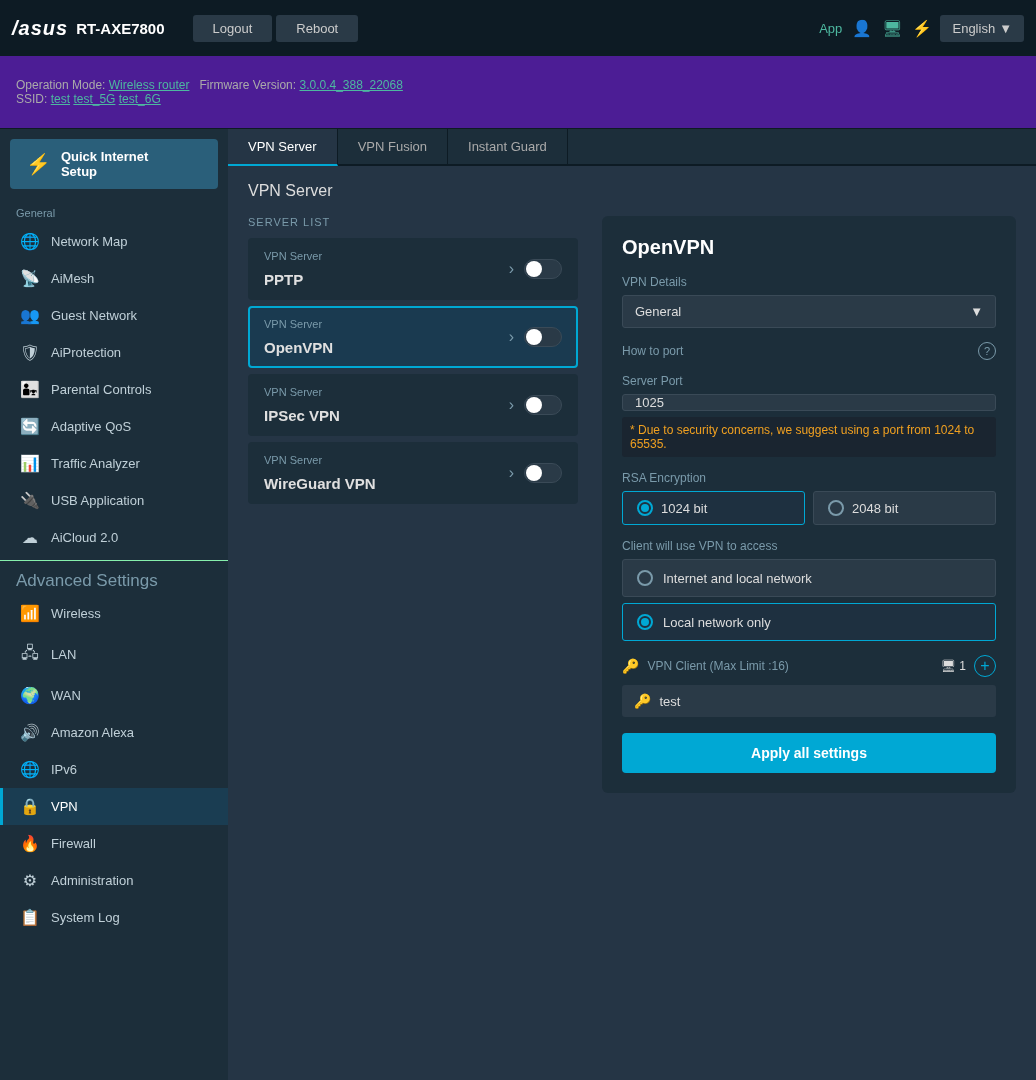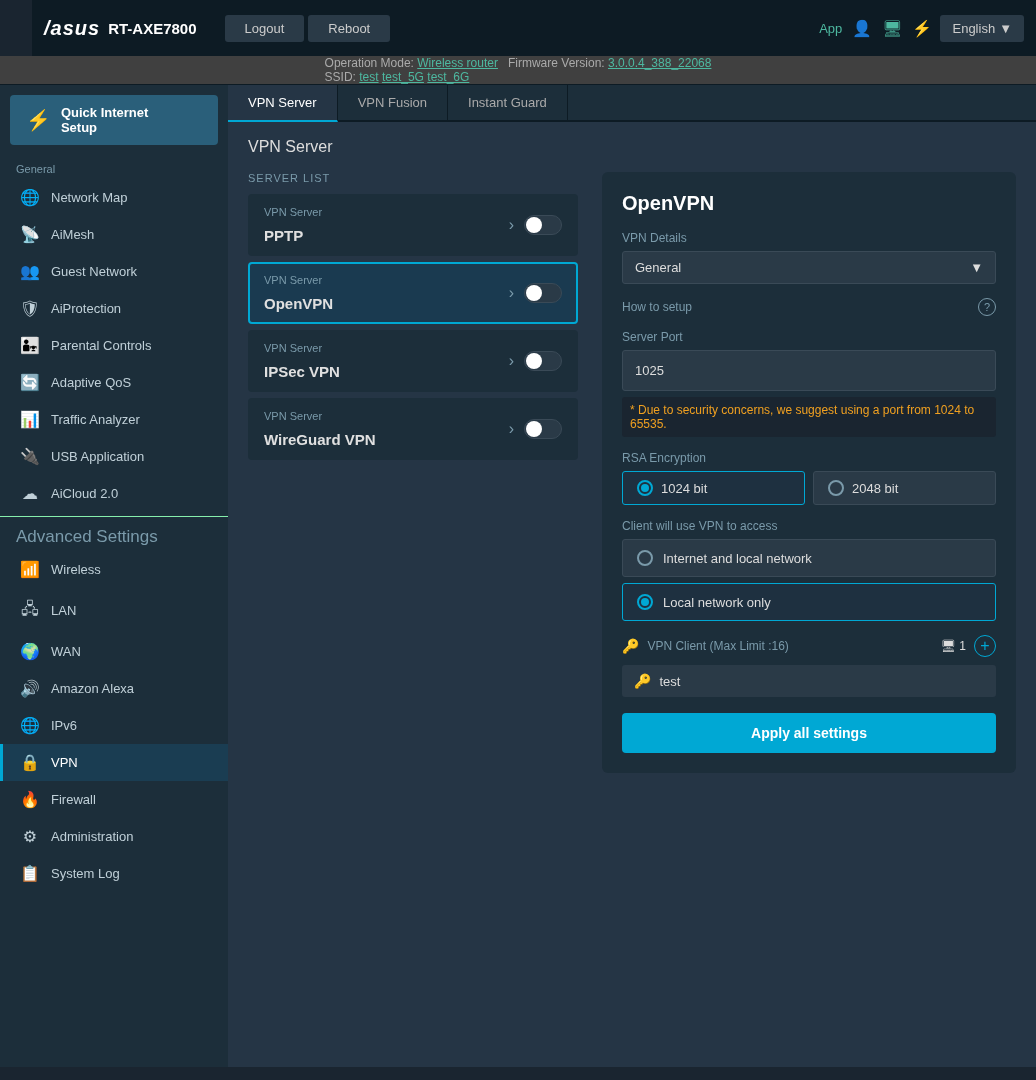--- a/index.html
+++ b/index.html
@@ -13,21 +13,20 @@
     }
 
     
     .top-bar {
       background: #0d1b24;
       display: flex;
       align-items: center;
       height: 56px;
       padding: 0 12px;
       gap: 8px;
-      margin-left: 32px;
     }
     .logo-area {
       display: flex;
       align-items: center;
       gap: 8px;
       flex: 0 0 auto;
     }
     .logo-asus {
       color: #fff;
       font-style: italic;
@@ -75,27 +74,27 @@
       font-size: 13px;
     }
     .top-icon-btn {
       color: #4db8a0;
       cursor: pointer;
       font-size: 16px;
     }
 
     
     .info-bar {
-      background: #404040;
-      padding: 0 16px;
+      background: #4c1d95;
+      padding: 22px 16px;
       font-size: 12px;
       color: #aaa;
       display: flex;
       align-items: center;
-      justify-content: center;
+      justify-content: flex-start;
       border-bottom: 1px solid #0d1b24;
     }
     .info-bar a { color: #4db8a0; text-decoration: underline; cursor: pointer; }
 
     
     .main-layout {
       display: flex;
       height: calc(1080px - 56px - 42px);
     }
 
@@ -295,21 +294,21 @@
       justify-content: center;
       font-size: 11px;
       color: #7a9aaa;
       cursor: pointer;
     }
     .ov-input {
       width: 100%;
       background: #2a3a47;
       color: #ddd;
       border: 1px solid #3a4a57;
-      padding: 12px 12px;
+      padding: 0 12px;
       border-radius: 3px;
       font-size: 13px;
     }
     .warning-text {
       color: #f0a020;
       font-size: 12px;
       margin-top: 6px;
       background: #1a2530;
       padding: 6px 8px;
       border-radius: 3px;
@@ -631,21 +630,21 @@
         <div class="openvpn-panel">
           <div class="ov-title">OpenVPN</div>
 
           <div class="ov-section-label">VPN Details</div>
           <div class="ov-dropdown">
             <span>General</span>
             <span>▼</span>
           </div>
 
           <div class="ov-row-label">
-            <span>How to setup</span>
+            <span>How to port</span>
             <div style="flex:1"></div>
             <div class="help-circle">?</div>
           </div>
 
           <div class="ov-section-label">Server Port</div>
           <input class="ov-input" type="text" value="1025" style="">
 
           <div class="warning-text">* Due to security concerns, we suggest using a port from 1024 to 65535.</div>
 
           <div class="ov-section-label">RSA Encryption</div>

